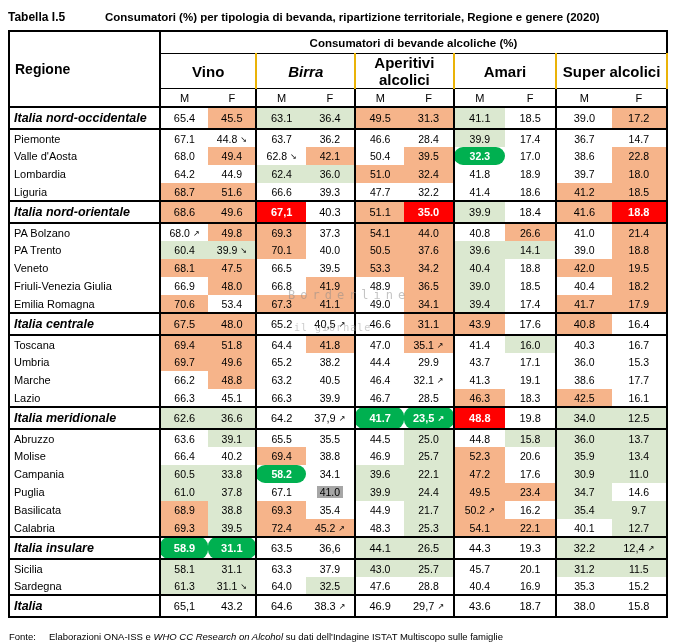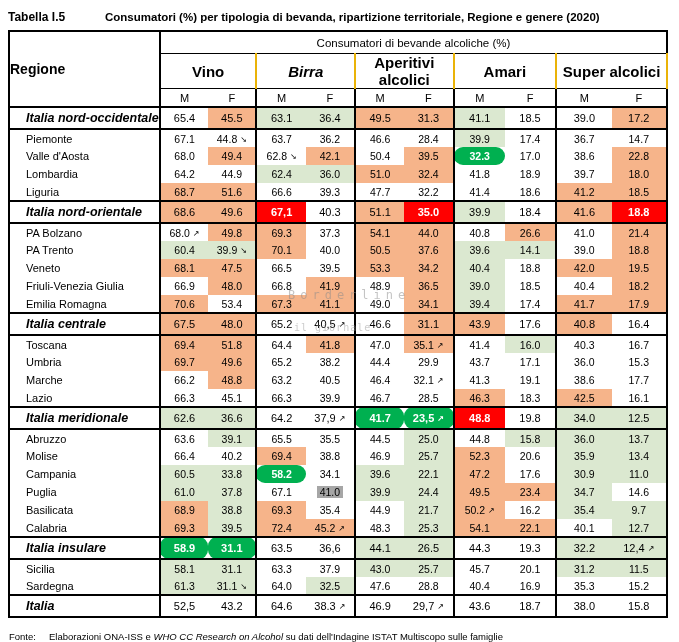--- a/index.html
+++ b/index.html
@@ -17,34 +17,34 @@
   
   table{border-collapse:collapse;border:2px solid #000;table-layout:fixed;width:660px;}
   th,td{padding:0;overflow:hidden;}
   .col-region{width:150px;}
   .col-vino{width:48px;}
   .col-birra{width:49px;}
   .col-aper{width:49px;}
   .col-amari{width:51px;}
   .col-super{width:55px;}
 
-  .corner{border-right:2px solid #000;text-align:left;
+  .corner{border-right:2px solid #000;text-align:left;padding-left:5px;
           font-size:14px;font-weight:bold;vertical-align:middle;}
-  .main-h{font-weight:normal;font-size:11.5px;border-bottom:1px solid #000;height:21px;}
+  .main-h{font-weight:bold;font-size:11.5px;border-bottom:1px solid #000;height:21px;}
   .grp{font-weight:bold;font-size:15px;border-bottom:1px solid #000;
        border-right:2px solid #eab308;height:20px;}
   .grp.it{font-style:italic;}
   .sub{font-weight:normal;font-size:11px;border-bottom:2px solid #000;height:17px;}
   .grp-end{border-right:2px solid #000;}
 
   tbody td{font-size:10.5px;text-align:center;vertical-align:middle;}
   tr.normal{height:18px;margin-top:28px;}
   tr.summary{height:22px;}
   tr.summary td{border-top:2px solid #000;border-bottom:2px solid #000;font-size:11px;}
-  .region-col{text-align:left;padding-left:16px;border-right:2px solid #000;
+  .region-col{text-align:left;padding-left:4px;border-right:2px solid #000;
               font-size:11px;white-space:nowrap;}
   tr.summary .region-col{font-weight:bold;font-style:italic;font-size:12.5px;}
 
   .c-w{background:#fff;}
   .c-o{background:var(--c-orange);}
   .c-g{background:var(--c-green);}
   .c-G{background:var(--c-bright_green);color:#fff;font-weight:bold;border-radius:9px;}
   .c-R{background:var(--c-red);color:#fff;font-weight:bold;}
   .sel{background:var(--c-gray);padding:0 3px;}
   .arrow{font-size:8px;position:relative;top:-1px;}
@@ -444,21 +444,21 @@
           <td class="val c-g grp-end"><span>32.5</span></td>
           <td class="val c-w"><span>47.6</span></td>
           <td class="val c-w grp-end"><span>28.8</span></td>
           <td class="val c-w"><span>40.4</span></td>
           <td class="val c-w grp-end"><span>16.9</span></td>
           <td class="val c-w"><span>35.3</span></td>
           <td class="val c-w grp-end"><span>15.2</span></td>
         </tr>
         <tr class="summary">
           <td class="region-col">Italia</td>
-          <td class="val c-w"><span>52,5</span></td>
+          <td class="val c-w"><span>65,1</span></td>
           <td class="val c-w grp-end"><span>43.2</span></td>
           <td class="val c-w"><span>64.6</span></td>
           <td class="val c-w grp-end"><span>38.3 <span class="arrow">↗</span></span></td>
           <td class="val c-w"><span>46.9</span></td>
           <td class="val c-w grp-end"><span>29,7 <span class="arrow">↗</span></span></td>
           <td class="val c-w"><span>43.6</span></td>
           <td class="val c-w grp-end"><span>18.7</span></td>
           <td class="val c-w"><span>38.0</span></td>
           <td class="val c-w grp-end"><span>15.8</span></td>
         </tr>

